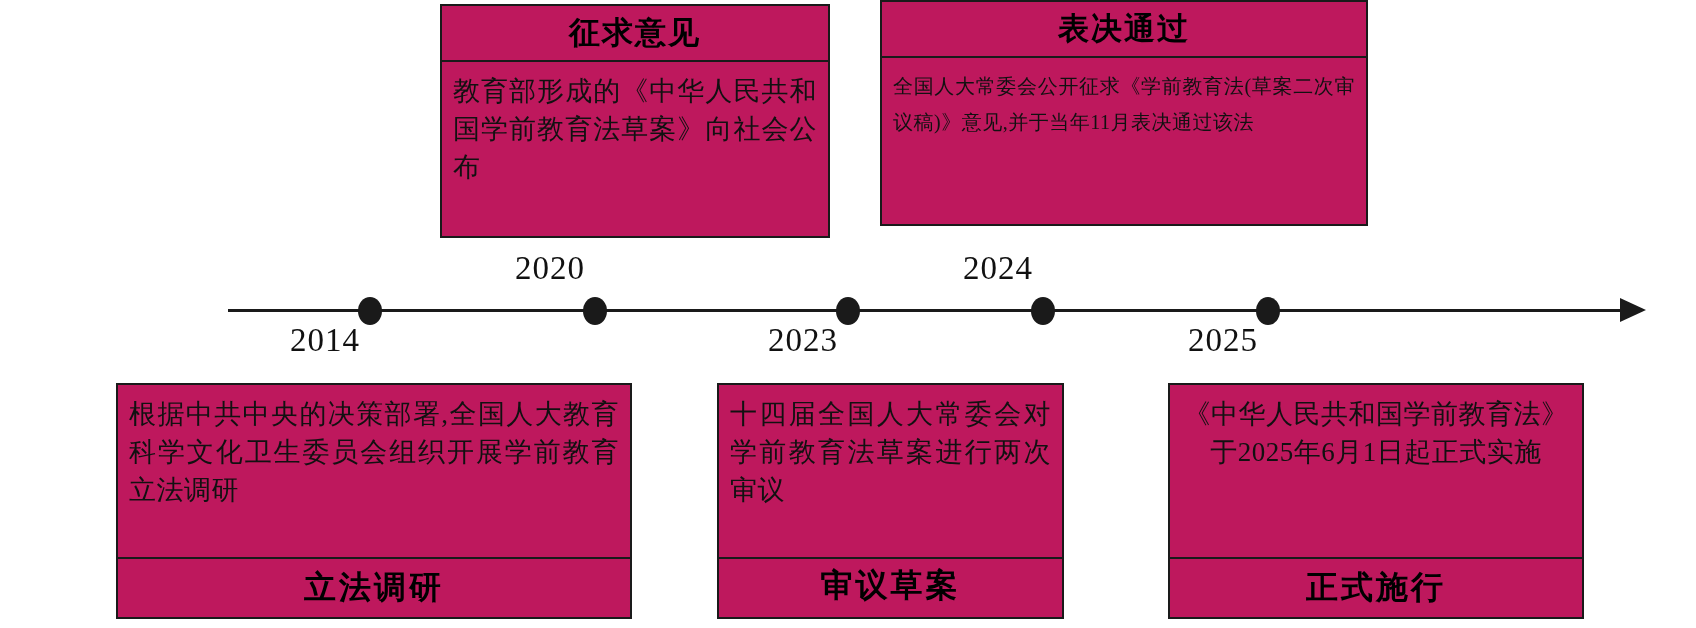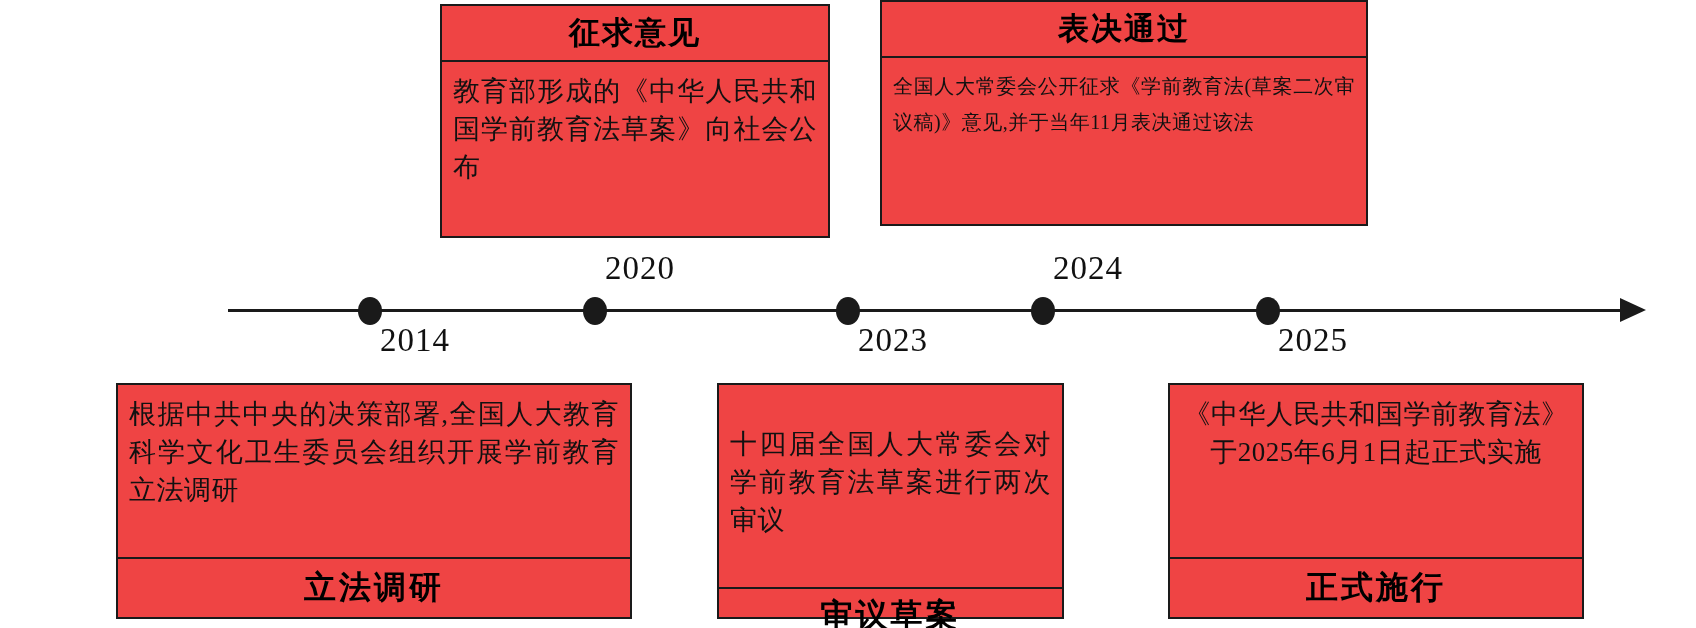--- a/index.html
+++ b/index.html
@@ -7,21 +7,21 @@
     width:1696px;height:628px;position:relative;overflow:hidden;
     font-family:"Liberation Serif","DejaVu Serif",serif;
     color:#111111;
   }
   #stage{position:absolute;left:0;top:0;width:1696px;height:628px;}
 
   
   .card{
     position:absolute;
     border:2px solid #1a1a1a;
-    background:#ef4444;
+    background:#be185d;
     box-sizing:border-box;
   }
   .card-head{
     box-sizing:border-box;
     width:100%;
     border-bottom:2px solid #1a1a1a;
     display:flex;align-items:center;justify-content:center;
     font-family:"DejaVu Sans","Liberation Sans",sans-serif;
     font-weight:700;
     font-size:31px;
@@ -59,21 +59,21 @@
 
   #card-top-2{ left:880px; top:0; width:488px; height:226px; }
   #card-top-2 .card-head{ height:56px; }
   #card-top-2 .card-body{ height:166px; font-size:20px; line-height:36px;}
 
   #card-bot-1{ left:116px; top:383px; width:516px; height:236px; }
   #card-bot-1 .card-body{ height:172px; }
   #card-bot-1 .card-foot{ height:60px; }
 
   #card-bot-2{ left:717px; top:383px; width:347px; height:236px; }
-  #card-bot-2 .card-body{ height:172px;margin-top:30px; }
+  #card-bot-2 .card-body{ height:172px; }
   #card-bot-2 .card-foot{ height:56px; }
 
   #card-bot-3{ left:1168px; top:383px; width:416px; height:236px; }
   #card-bot-3 .card-body{ height:172px; }
   #card-bot-3 .card-foot{ height:60px; }
 
   
   #timeline{ position:absolute; left:0; top:262px; width:1696px; height:100px; }
   .axis-line{
     position:absolute; left:228px; top:47px; width:1400px; height:3px;
@@ -87,21 +87,21 @@
   }
   .node-dot{
     position:absolute; top:35px; width:24px;height:28px;
     margin-left:-12px;
     background:#1a1a1a;
     border-radius:50%;
   }
   .year-label{
     position:absolute;
     width:160px; margin-left:-80px;
-    text-align:right;
+    text-align:left;
     font-family:"Liberation Serif","DejaVu Serif",serif;
     font-size:33px;
     color:#111;
     letter-spacing:1px;
   }
   .year-above{ top:-12px; }
   .year-below{ top:60px; }
 </style>
 </head>
 <body>

